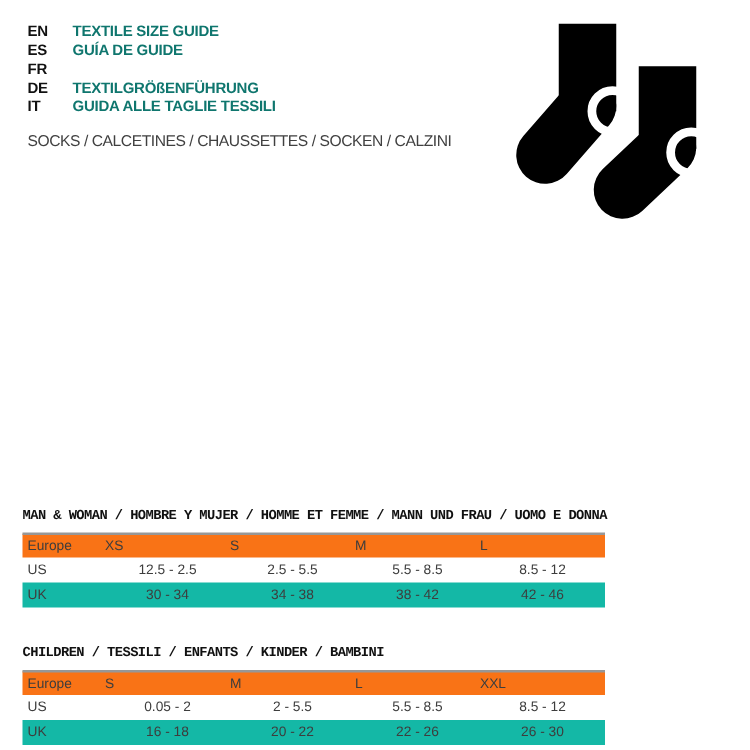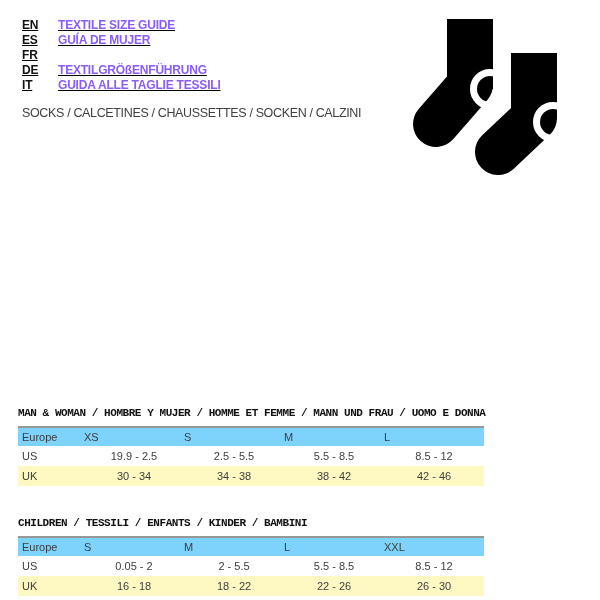--- a/index.html
+++ b/index.html
@@ -5,66 +5,66 @@
   * { margin:0; padding:0; box-sizing:border-box; }
   html,body { background:#fff; }
   body {
     width:600px; height:600px; position:relative;
     font-family:"Liberation Sans", sans-serif;
     -webkit-font-smoothing:antialiased;
   }
   .stage { position:absolute; left:0; top:0; width:600px; height:600px; background:#fff; overflow:hidden; }
 
   
-  .lang-list { position:absolute; left:22px; top:18px;text-decoration:underline; }
+  .lang-list { position:absolute; left:22px; top:18px; }
   .lang-row { display:flex; align-items:center; height:14.8px; }
   .lang-code {
     width:36px; font-size:12px; font-weight:bold; color:#111;
     letter-spacing:-0.2px; flex:0 0 36px;
   }
-  .lang-label { font-size:12px; font-weight:bold; color:#8b5cf6; letter-spacing:-0.2px; white-space:nowrap; }
+  .lang-label { font-size:12px; font-weight:bold; color:#0f766e; letter-spacing:-0.2px; white-space:nowrap; }
   .category-line {
     position:absolute; left:22px; top:106px;
     font-size:12.5px; font-weight:normal; color:#404040; letter-spacing:-0.35px; white-space:nowrap;
   }
 
   
   .socks-icon { position:absolute; left:400px; top:5px; width:200px; height:185px; }
 
   
   .size-table { position:absolute; left:18px; width:466px; }
   .size-table .tbl-title {
     font-size:11px; font-weight:bold; color:#111;
     letter-spacing:-0.45px; white-space:nowrap; margin-bottom:7px;font-family:Liberation Mono, monospace;
   }
   table { border-collapse:collapse; table-layout:fixed; width:466px; }
   col.c-region { width:66px; }
   col.c-size { width:100px; }
-  thead tr { background:#7dd3fc; border-top:2px solid #979797; }
+  thead tr { background:#f97316; border-top:2px solid #979797; }
   th { font-weight:normal; font-size:11px; color:#3d3d3d; text-align:left; height:19px; padding:0; }
   td { font-size:11px; color:#3d3d3d; text-align:center; height:20px; padding:0; }
   th:first-child, td:first-child { text-align:left; padding-left:4px; }
-  tr.row-alt { background:#fef9c3; }
+  tr.row-alt { background:#14b8a6; }
 
   .tbl-adult { top:407px; }
   .tbl-children { top:517px; }
 </style>
 </head>
 <body>
 
 <div class="stage">
 
   <div class="lang-list">
     <div class="lang-row">
       <span class="lang-code">EN</span>
       <span class="lang-label">TEXTILE SIZE GUIDE</span>
     </div>
     <div class="lang-row">
       <span class="lang-code">ES</span>
-      <span class="lang-label">GUÍA DE MUJER</span>
+      <span class="lang-label">GUÍA DE GUIDE</span>
     </div>
     <div class="lang-row">
       <span class="lang-code">FR</span>
     </div>
     <div class="lang-row">
       <span class="lang-code">DE</span>
       <span class="lang-label">TEXTILGRÖßENFÜHRUNG</span>
     </div>
     <div class="lang-row">
       <span class="lang-code">IT</span>
@@ -103,21 +103,21 @@
           <th>Europe</th>
           <th>XS</th>
           <th>S</th>
           <th>M</th>
           <th>L</th>
         </tr>
       </thead>
       <tbody>
         <tr>
           <td>US</td>
-          <td>19.9 - 2.5</td>
+          <td>12.5 - 2.5</td>
           <td>2.5 - 5.5</td>
           <td>5.5 - 8.5</td>
           <td>8.5 - 12</td>
         </tr>
         <tr class="row-alt">
           <td>UK</td>
           <td>30 - 34</td>
           <td>34 - 38</td>
           <td>38 - 42</td>
           <td>42 - 46</td>
@@ -149,21 +149,21 @@
         <tr>
           <td>US</td>
           <td>0.05 - 2</td>
           <td>2 - 5.5</td>
           <td>5.5 - 8.5</td>
           <td>8.5 - 12</td>
         </tr>
         <tr class="row-alt">
           <td>UK</td>
           <td>16 - 18</td>
-          <td>18 - 22</td>
+          <td>20 - 22</td>
           <td>22 - 26</td>
           <td>26 - 30</td>
         </tr>
       </tbody>
     </table>
   </div>
 
 </div>
 
 </body></html>

